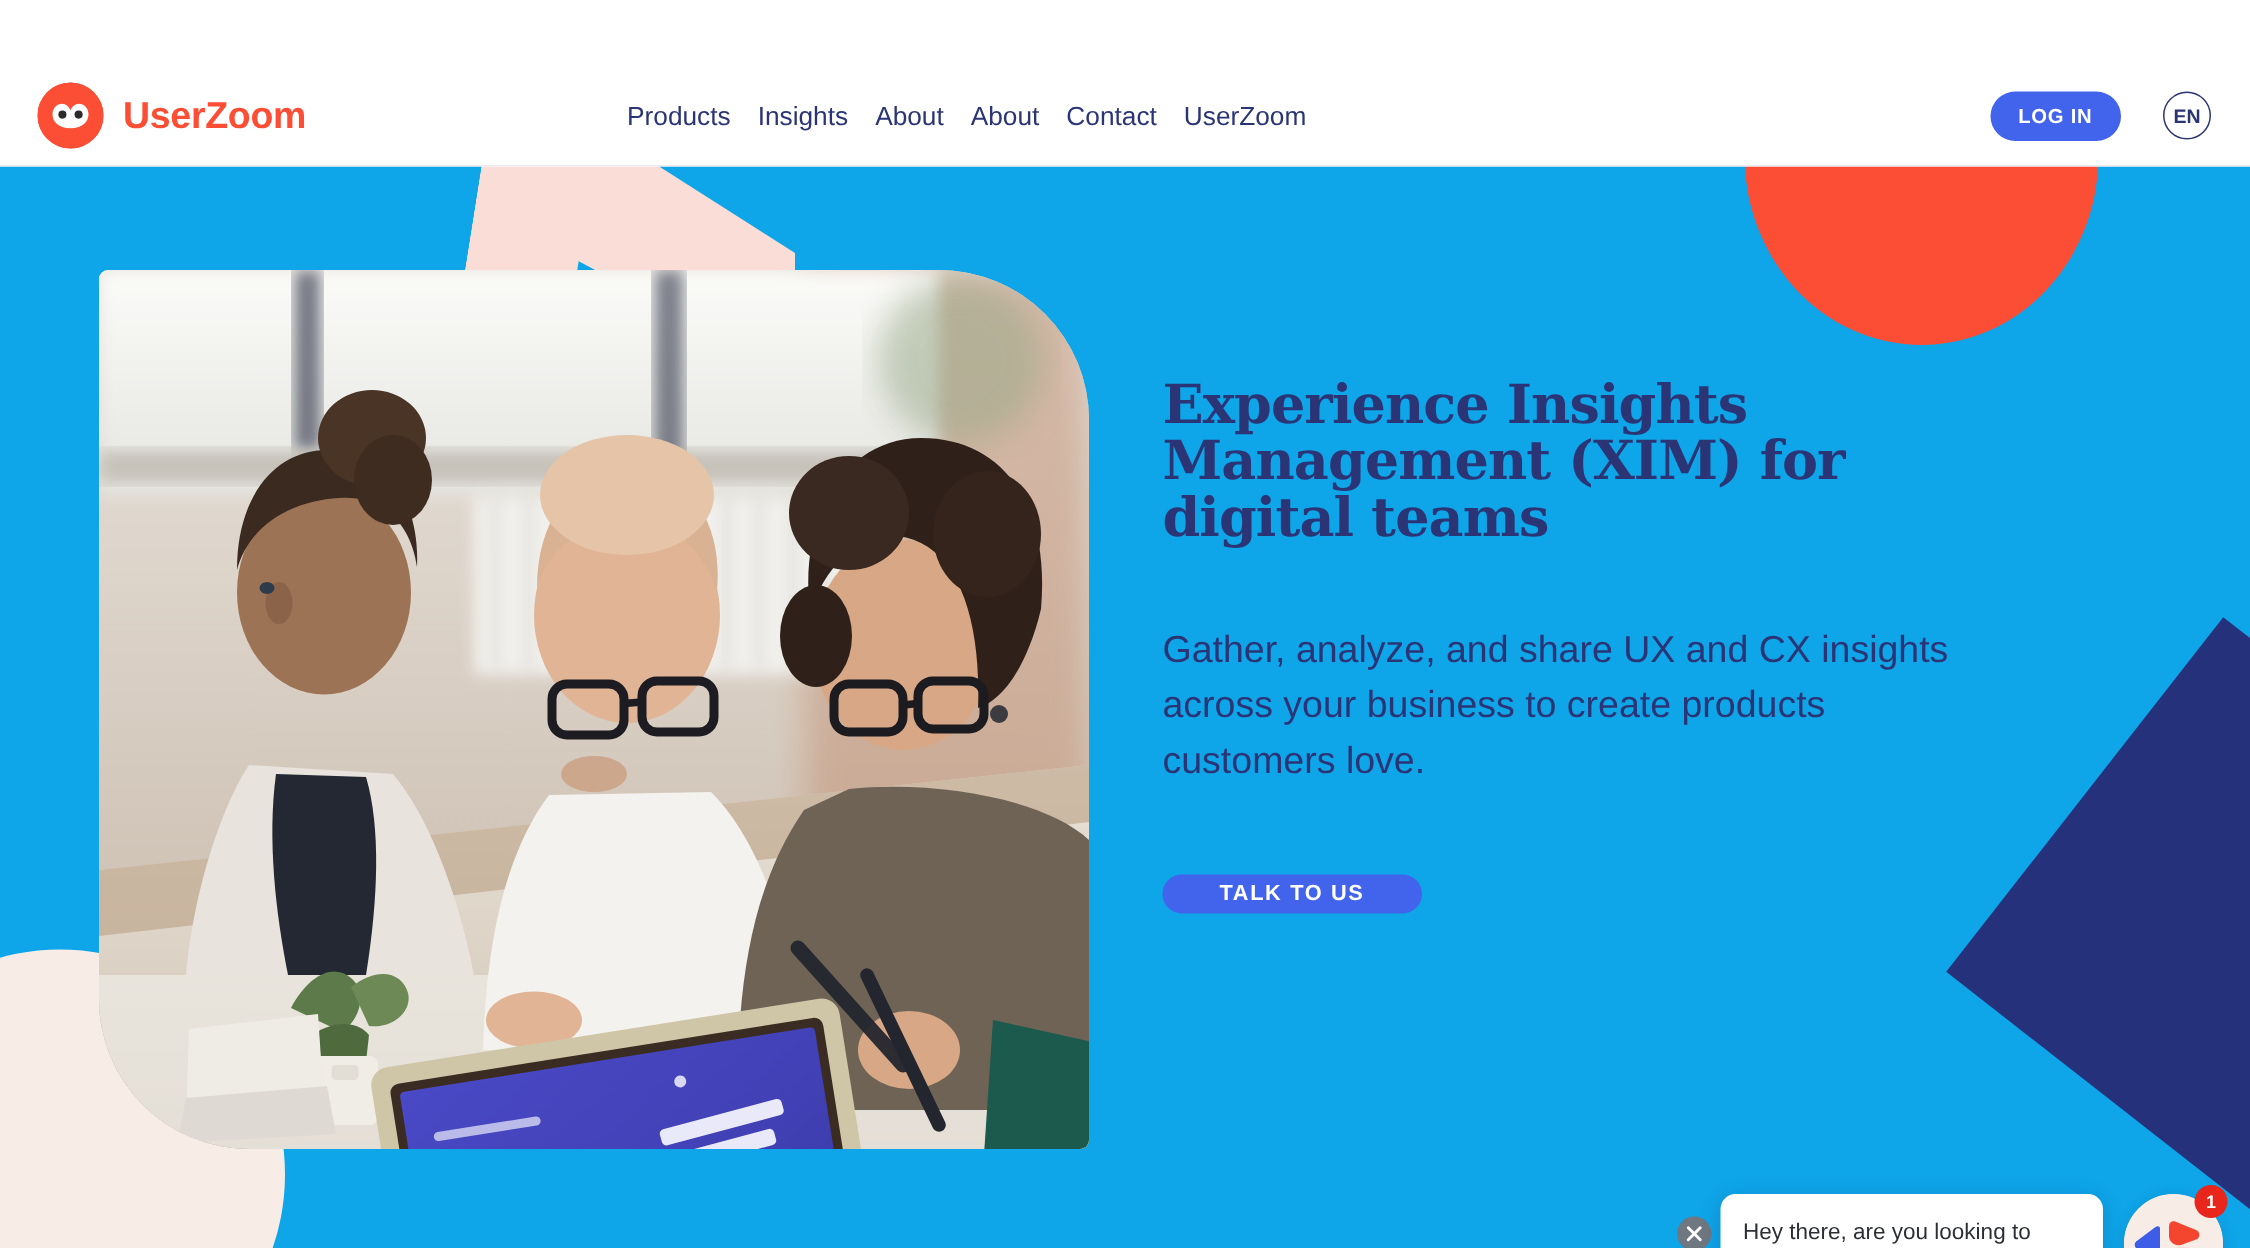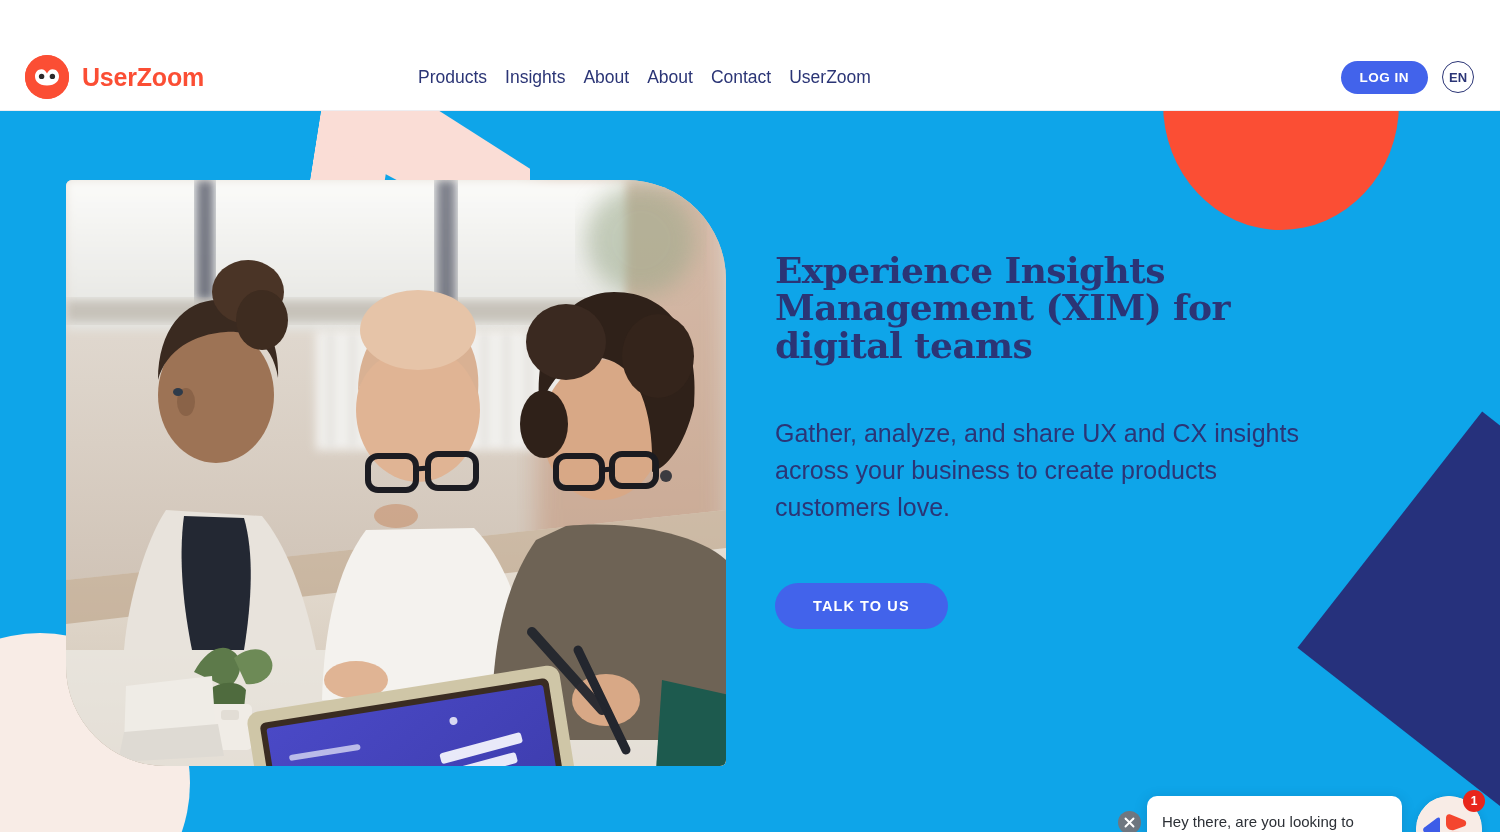--- a/index.html
+++ b/index.html
@@ -54,21 +54,21 @@
   .brand { display:flex; align-items:center; gap:13px; margin-left:25px; cursor:pointer; }
   .owl-mark { width:44px; height:44px; border-radius:50%; background:#FB4E34; position:relative; display:block; }
   .brand-name { font-size:25px; font-weight:700; color:#FB4E34; letter-spacing:-0.2px; }
 
   .nav { display:flex; align-items:flex-start; gap:18px; margin-left:214px; }
   .nav-item {
     font-size:17.5px; color:#2B3576; cursor:pointer;
     text-decoration:none; white-space:nowrap;
   }
 
-  .header-right { margin-left:auto; margin-right:26px; display:flex; align-items:center; gap:14px; }
+  .header-right { margin-left:auto; margin-right:26px; display:flex; align-items:center; gap:28px; }
   .login-btn {
     background:#4263EB; color:#fff; border:none;
     font-size:13.5px; font-weight:700; letter-spacing:0.5px;
     padding:9px 19px; border-radius:20px; cursor:pointer;
     font-family:"Liberation Sans", sans-serif;
   }
   .lang-btn {
     width:32px; height:32px; border-radius:50%;
     border:1.4px solid #2B3576; background:#fff;
     color:#2B3576; font-size:13px; font-weight:600;
@@ -97,21 +97,21 @@
   .hero-sub {
     margin-top:51px;
     font-size:25px; line-height:1.48; color:#2B3576;
     max-width:545px;
   }
   .cta-btn {
     margin-top:57px;
     display:inline-block; background:#4263EB; color:#fff;
     border:none; border-radius:24px;
     font-size:14.5px; font-weight:600; letter-spacing:1.1px;
-    padding:15px 38px; cursor:pointer;
+    padding:5px 38px; cursor:pointer;
     font-family:"Liberation Sans", sans-serif;
   }
 
   
   .chat-widget { position:absolute; right:0px; bottom:14px; z-index:60;
                  display:flex; align-items:flex-start; }
   .chat-close {
     width:23px; height:23px; border-radius:50%;
     background:#6F7780; border:none; cursor:pointer;
     display:flex; align-items:center; justify-content:center;

